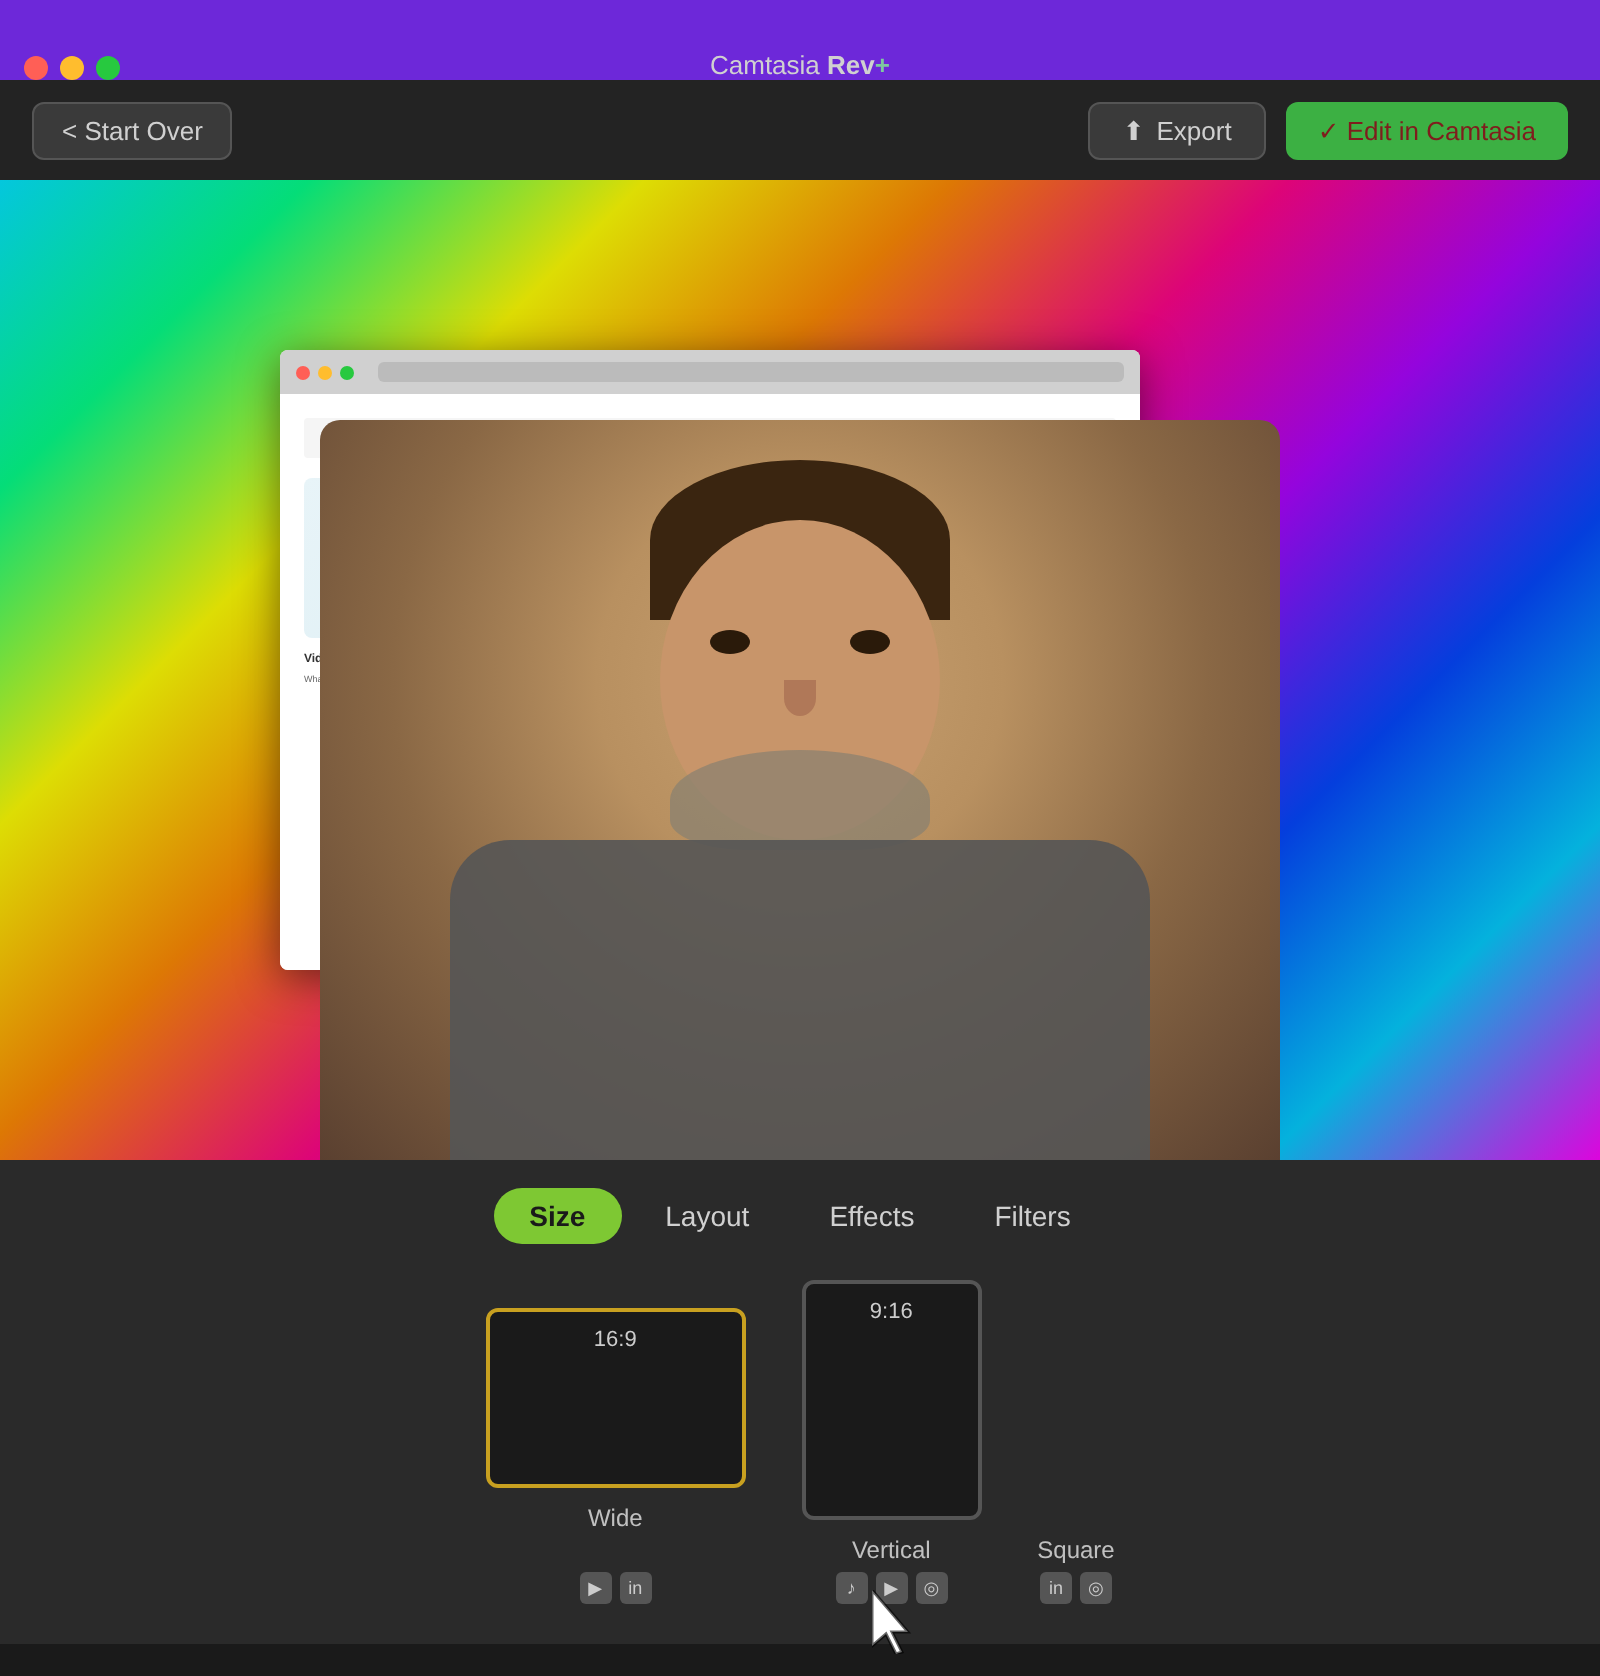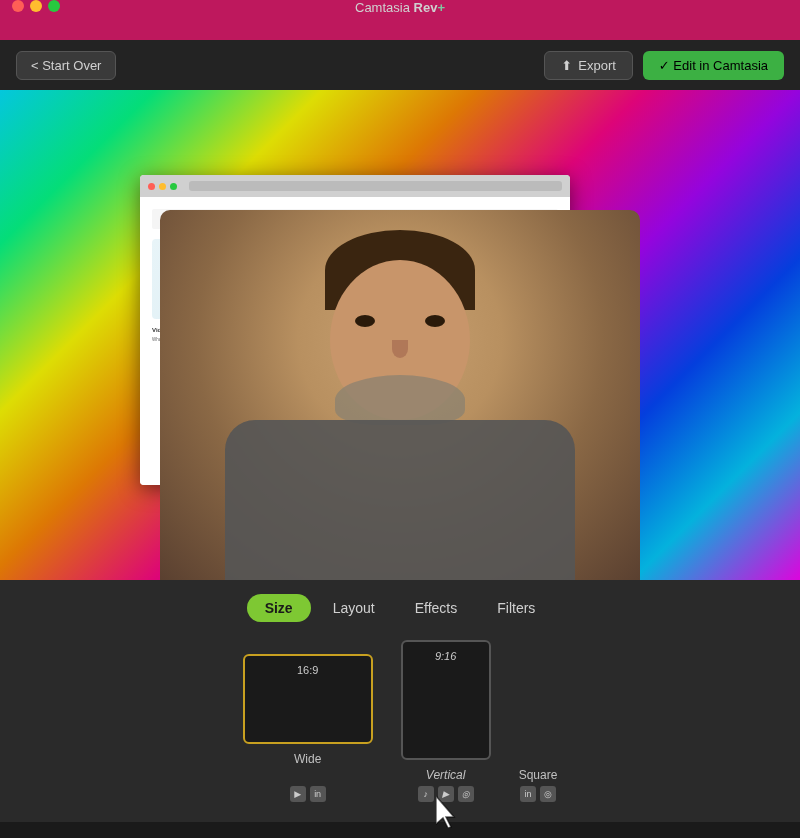--- a/index.html
+++ b/index.html
@@ -9,23 +9,23 @@
       background: #1a1a1a;
       font-family: -apple-system, BlinkMacSystemFont, 'Segoe UI', sans-serif;
       overflow: hidden;
       position: relative;
     }
 
     
     .titlebar {
       width: 100%;
       height: 40px;
-      background: #be185d;
-      display: flex;
-      align-items: flex-start;
+      background: #6d28d9;
+      display: flex;
+      align-items: flex-end;
       justify-content: center;
       position: relative;
     }
     .titlebar-dots {
       position: absolute;
       left: 12px;
       display: flex;
       gap: 6px;
       align-items: center;
     }
@@ -82,21 +82,21 @@
       border-radius: 6px;
       padding: 6px 16px;
       font-size: 13px;
       cursor: pointer;
       display: flex;
       align-items: center;
       gap: 6px;
     }
     .btn-edit {
       background: #3cb043;
-      color: #000000;
+      color: #7f1d1d;
       border: none;
       border-radius: 6px;
       padding: 6px 16px;
       font-size: 13px;
       cursor: pointer;
       display: flex;
       align-items: center;
       gap: 6px;
       font-weight: 500;
     }
@@ -440,21 +440,21 @@
       </div>
       <div style="display:flex; flex-direction:column; align-items:center; gap:20px;">
         <span class="size-name">Wide</span>
         <div class="platform-icons">
           <div class="platform-icon">▶</div>
           <div class="platform-icon">in</div>
         </div>
       </div>
     </div>
 
-    <div class="size-item" style="position:relative;font-style:italic;">
+    <div class="size-item" style="position:relative;">
       <div class="size-thumb thumb-vertical not-selected">
         <span class="thumb-label">9:16</span>
       </div>
       <div style="display:flex; flex-direction:column; align-items:center; gap:4px;">
         <span class="size-name">Vertical</span>
         <div class="platform-icons">
           <div class="platform-icon">♪</div>
           <div class="platform-icon">▶</div>
           <div class="platform-icon">◎</div>
         </div>

